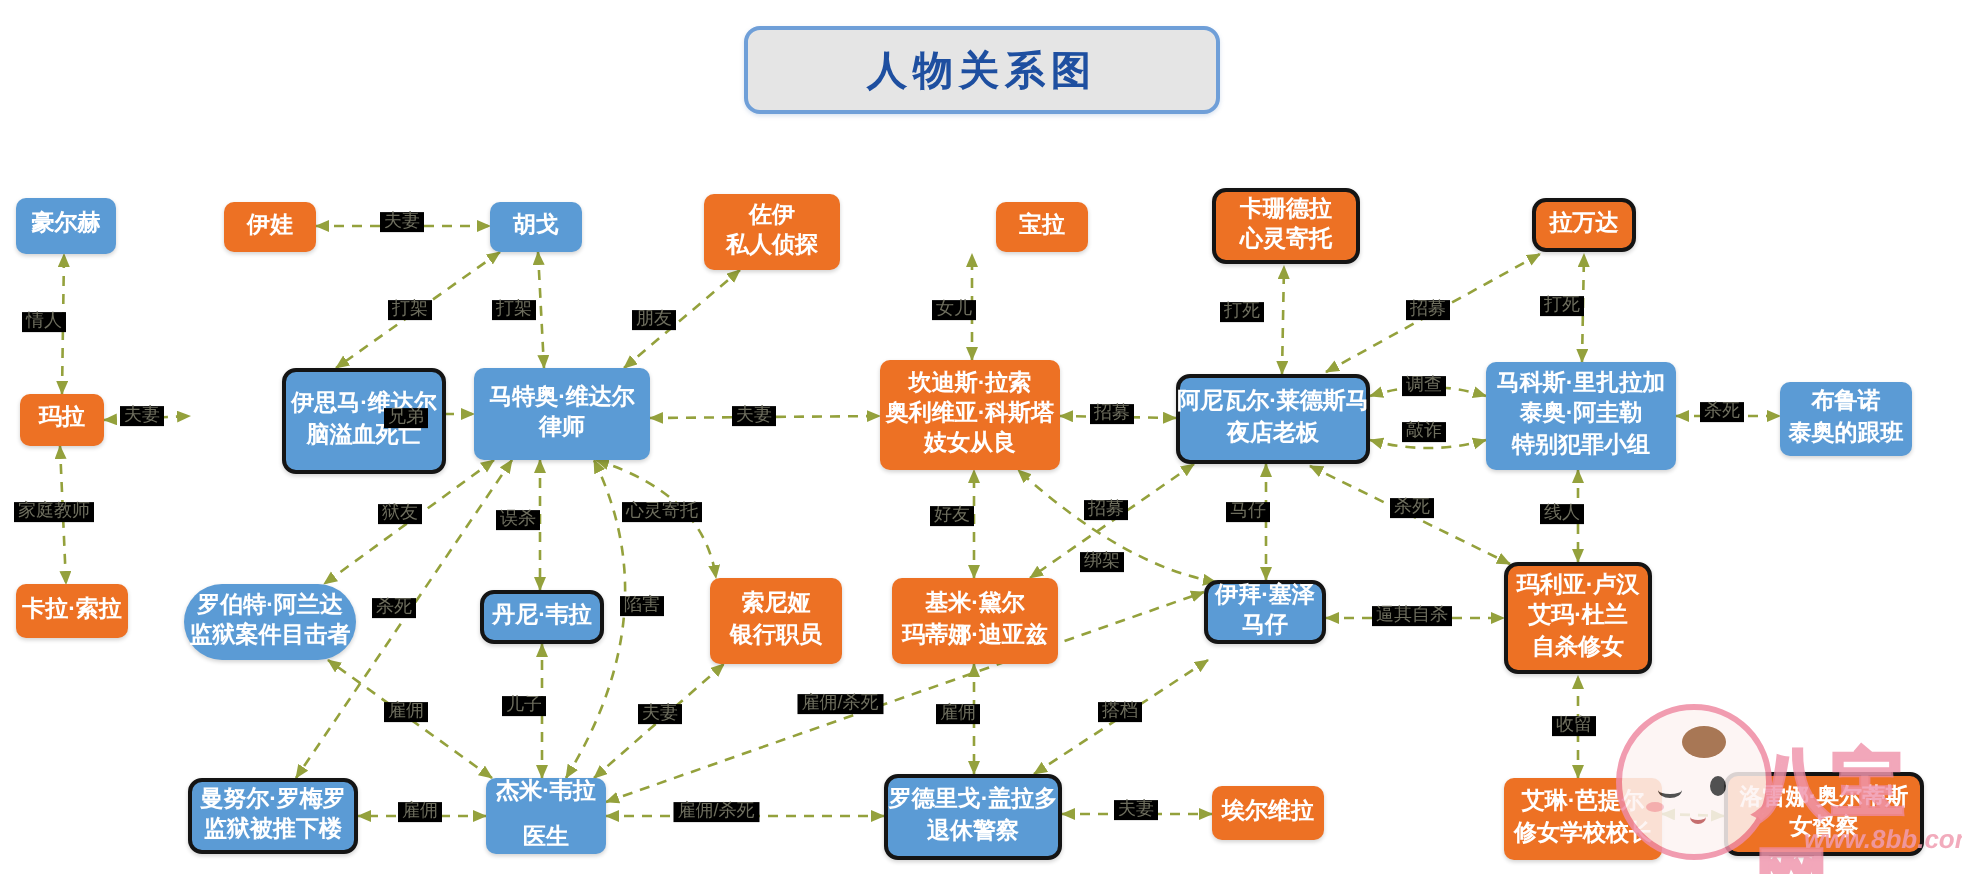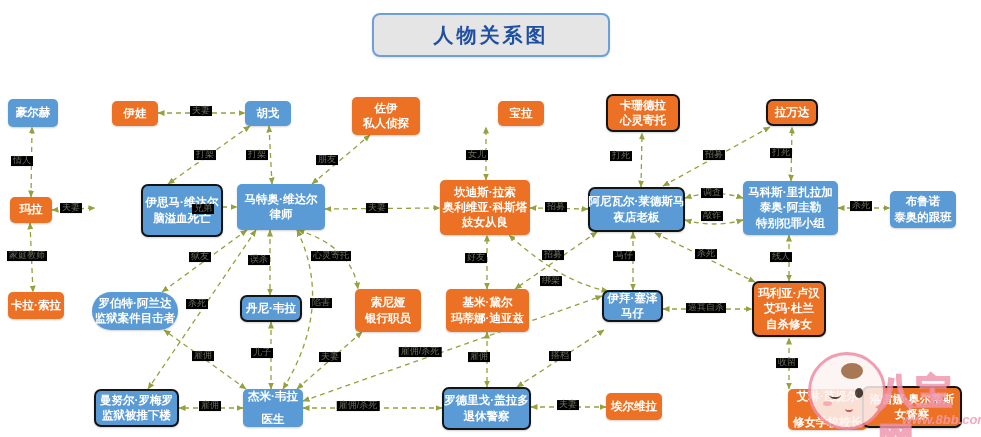--- a/index.html
+++ b/index.html
@@ -198,21 +198,21 @@
         <span>杰米·韦拉</span>
         <span>医生</span>
       </div>
       <div class="node blue emph" style="left: 442px; top: 387px; width: 89px; height: 43px;">
         <span>罗德里戈·盖拉多</span>
         <span>退休警察</span>
       </div>
       <div class="node orange" style="left: 606px; top: 393px; width: 56px; height: 27px;">
         <span>埃尔维拉</span>
       </div>
-      <div class="node orange" style="left: 788px; top: 389px; width: 79px; height: 41px; justify-content: space-between;">
+      <div class="node orange" style="left: 752px; top: 389px; width: 79px; height: 41px;">
         <span>艾琳·芭提尔</span>
         <span>修女学校校长</span>
       </div>
       <div class="node orange emph" style="left: 862px; top: 386px; width: 100px; height: 42px;">
         <span>洛雷娜·奥尔蒂斯</span>
         <span>女督察</span>
       </div>
     </div>
   <div id="labels">
       <div class="edge-label" style="left: 22px; top: 161px;">情人</div>

